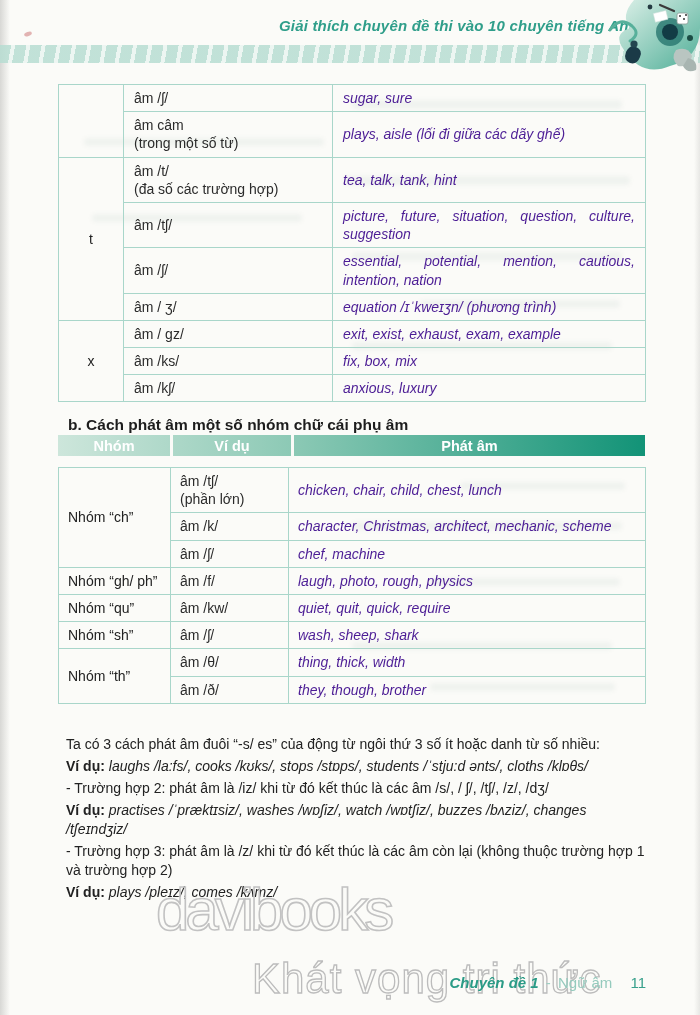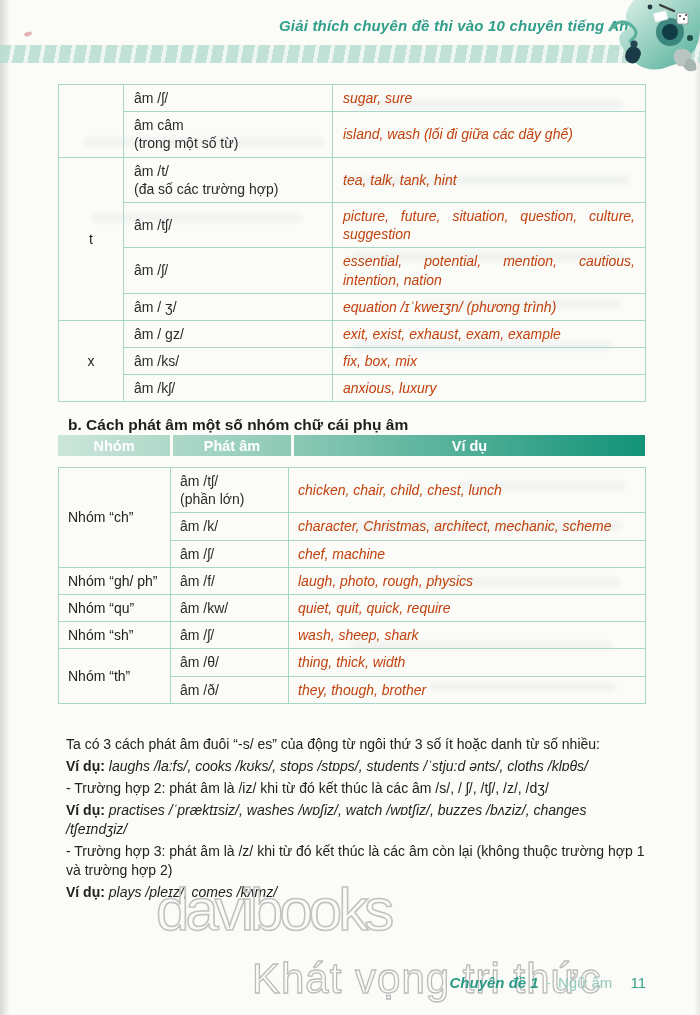--- a/index.html
+++ b/index.html
@@ -41,21 +41,21 @@
   .bleed i:nth-child(10){left:430px;top:578px;width:190px;height:8px;}
   .bleed i:nth-child(11){left:352px;top:642px;width:260px;height:8px;}
   .bleed i:nth-child(12){left:430px;top:683px;width:185px;height:8px;}
   
   table{border-collapse:collapse;table-layout:fixed;}
   .t1{position:absolute;left:58px;top:84px;width:587px;}
   .t1 td{border:1px solid #a9d6ca;padding:4px 10px;vertical-align:middle;
     font-size:14px;line-height:1.3;}
   .letter-cell{text-align:center;font-size:15px;color:#222;}
   .sound-cell .note{display:block;}
-  .examples-cell{font-style:italic;color:#c2410c;font-size:14.5px;text-align:justify;margin-top:8px;}
+  .examples-cell{font-style:italic;color:#4c1d95;font-size:14.5px;text-align:justify;margin-top:8px;}
   .hb{position:absolute;left:56px;top:404px;margin:12px;font-size:15.5px;font-weight:bold;color:#1d1d1d;}
   .t2h{
     position:absolute;left:58px;top:435px;width:587px;height:21px;display:flex;
     background:linear-gradient(90deg,#cde6db 0%,#8cc9b5 40%,#129377 100%);
   }
   .t2h .hcell{display:flex;align-items:center;justify-content:center;
     color:#ffffff;font-weight:bold;font-size:14.5px;}
   .t2h .hcell:nth-child(1){width:112px;}
   .t2h .hcell:nth-child(2){width:118px;border-left:3px solid #fbfbf8;border-right:3px solid #fbfbf8;}
   .t2h .hcell:nth-child(3){flex:1;}
@@ -144,21 +144,21 @@
         <col style="width:313px">
       </colgroup>
     <tbody>
         <tr>
           <td class="letter-cell" rowspan="2"></td>
           <td class="sound-cell"><span>âm /ʃ/</span></td>
           <td class="examples-cell">sugar, sure</td>
         </tr>
         <tr>
           <td class="sound-cell"><span>âm câm</span><span class="note">(trong một số từ)</span></td>
-          <td class="examples-cell">island, wash (lối đi giữa các dãy ghế)</td>
+          <td class="examples-cell">plays, aisle (lối đi giữa các dãy ghế)</td>
         </tr>
         <tr>
           <td class="letter-cell" rowspan="4">t</td>
           <td class="sound-cell"><span>âm /t/</span><span class="note">(đa số các trường hợp)</span></td>
           <td class="examples-cell">tea, talk, tank, hint</td>
         </tr>
         <tr>
           <td class="sound-cell"><span>âm /tʃ/</span></td>
           <td class="examples-cell">picture, future, situation, question, culture, suggestion</td>
         </tr>
@@ -183,22 +183,22 @@
           <td class="sound-cell"><span>âm /kʃ/</span></td>
           <td class="examples-cell">anxious, luxury</td>
         </tr>
       </tbody>
   </table>
 
   <h3 class="hb">b. Cách phát âm một số nhóm chữ cái phụ âm</h3>
 
   <div class="t2h">
       <div class="hcell">Nhóm</div>
+      <div class="hcell">Ví dụ</div>
       <div class="hcell">Phát âm</div>
-      <div class="hcell">Ví dụ</div>
     </div>
 
   <table class="t2">
     <colgroup>
         <col style="width:112px">
         <col style="width:118px">
         <col style="width:357px">
       </colgroup>
     <tbody>
         <tr>

